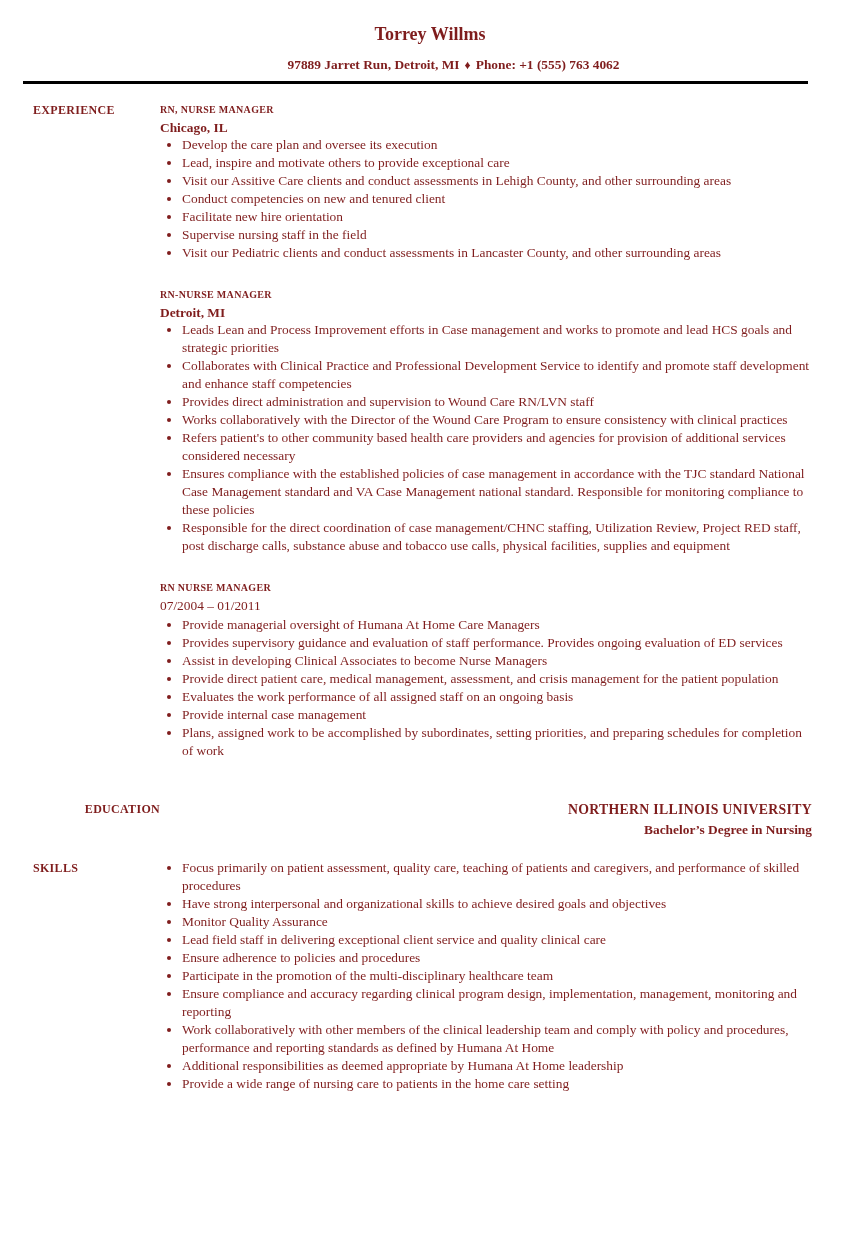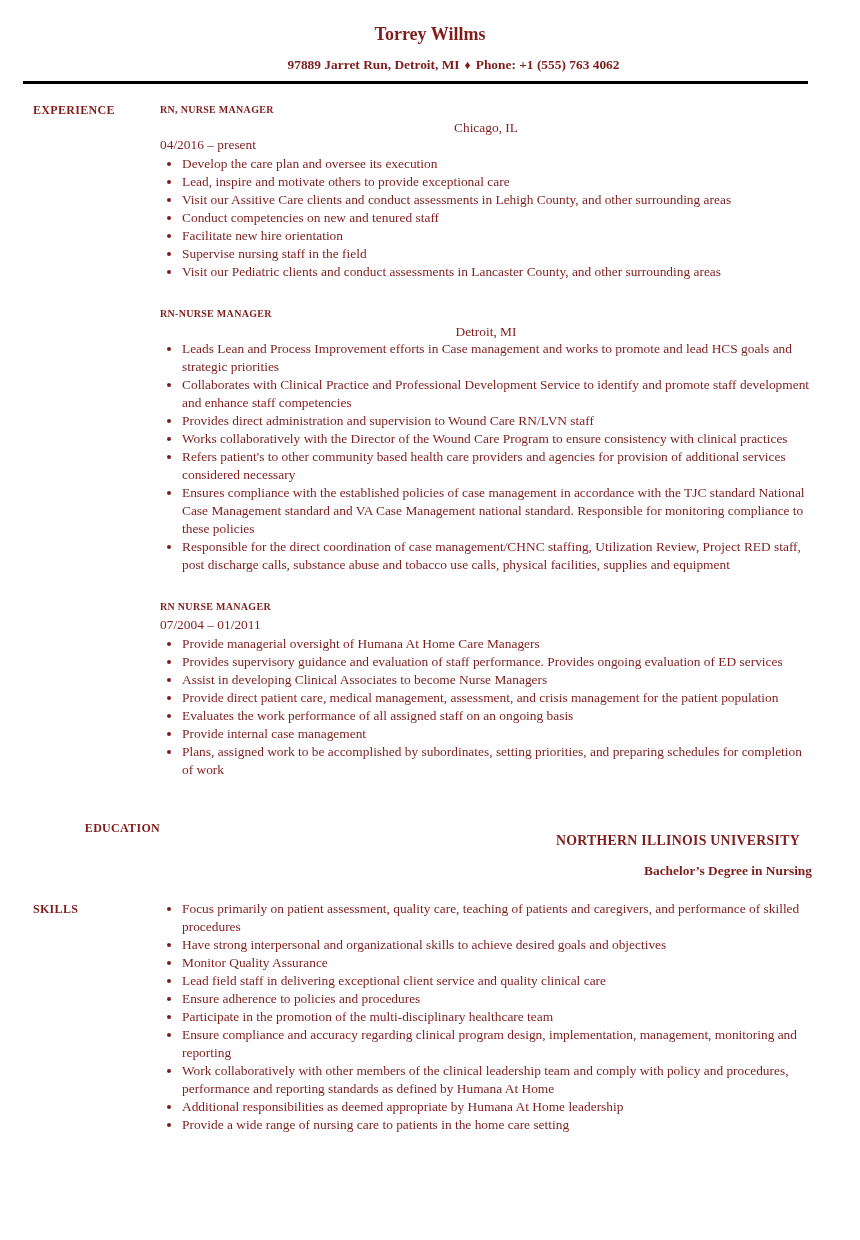--- a/index.html
+++ b/index.html
@@ -24,26 +24,26 @@
     font-weight:700; font-size:12px; line-height:18px; letter-spacing:0.3px;
   }
   .sec-experience { margin-bottom:28px; }
   .sec-education  { margin-bottom:20px;text-align:right; }
   .job { margin:0 0 24px 0; }
   .job:last-child { margin-bottom:12px; }
   .job-title {
     font-size:10px; font-weight:700; line-height:18px; margin:0;
     letter-spacing:0.3px;
   }
-  .job-location { font-weight:400; line-height:17px;text-align:center; }
+  .job-location { font-weight:700; line-height:17px; }
   .job-dates { line-height:17px; margin-bottom:2px; }
   ul.bullets { margin:0; padding:0 0 0 22px; list-style:disc; }
   li.bullet { line-height:18px; }
   .school {
-    font-size:13.8px; font-weight:700; line-height:19px; margin:12px;
+    font-size:13.8px; font-weight:700; line-height:19px; margin:0;
     letter-spacing:0.3px;
   }
   .degree { font-weight:700; line-height:18px; margin-top:2px; }
 </style>
 </head>
 <body>
 
 <div class="page">
 
   <header>
@@ -54,26 +54,25 @@
 
   <main class="body">
 
     <section class="section sec-experience">
       <div class="section-label">EXPERIENCE</div>
       <div class="section-content">
 
         <article class="job">
           <h2 class="job-title">RN, NURSE MANAGER</h2>
           <div class="job-location">Chicago, IL</div>
-          <div class="job-dates">04/2016 – present</div>
           <ul class="bullets">
               <li class="bullet">Develop the care plan and oversee its execution</li>
               <li class="bullet">Lead, inspire and motivate others to provide exceptional care</li>
               <li class="bullet">Visit our Assitive Care clients and conduct assessments in Lehigh County, and other surrounding areas</li>
-              <li class="bullet">Conduct competencies on new and tenured staff</li>
+              <li class="bullet">Conduct competencies on new and tenured client</li>
               <li class="bullet">Facilitate new hire orientation</li>
               <li class="bullet">Supervise nursing staff in the field</li>
               <li class="bullet">Visit our Pediatric clients and conduct assessments in Lancaster County, and other surrounding areas</li>
             </ul>
         </article>
 
         <article class="job">
           <h2 class="job-title">RN-NURSE MANAGER</h2>
           <div class="job-location">Detroit, MI</div>
           <ul class="bullets">

